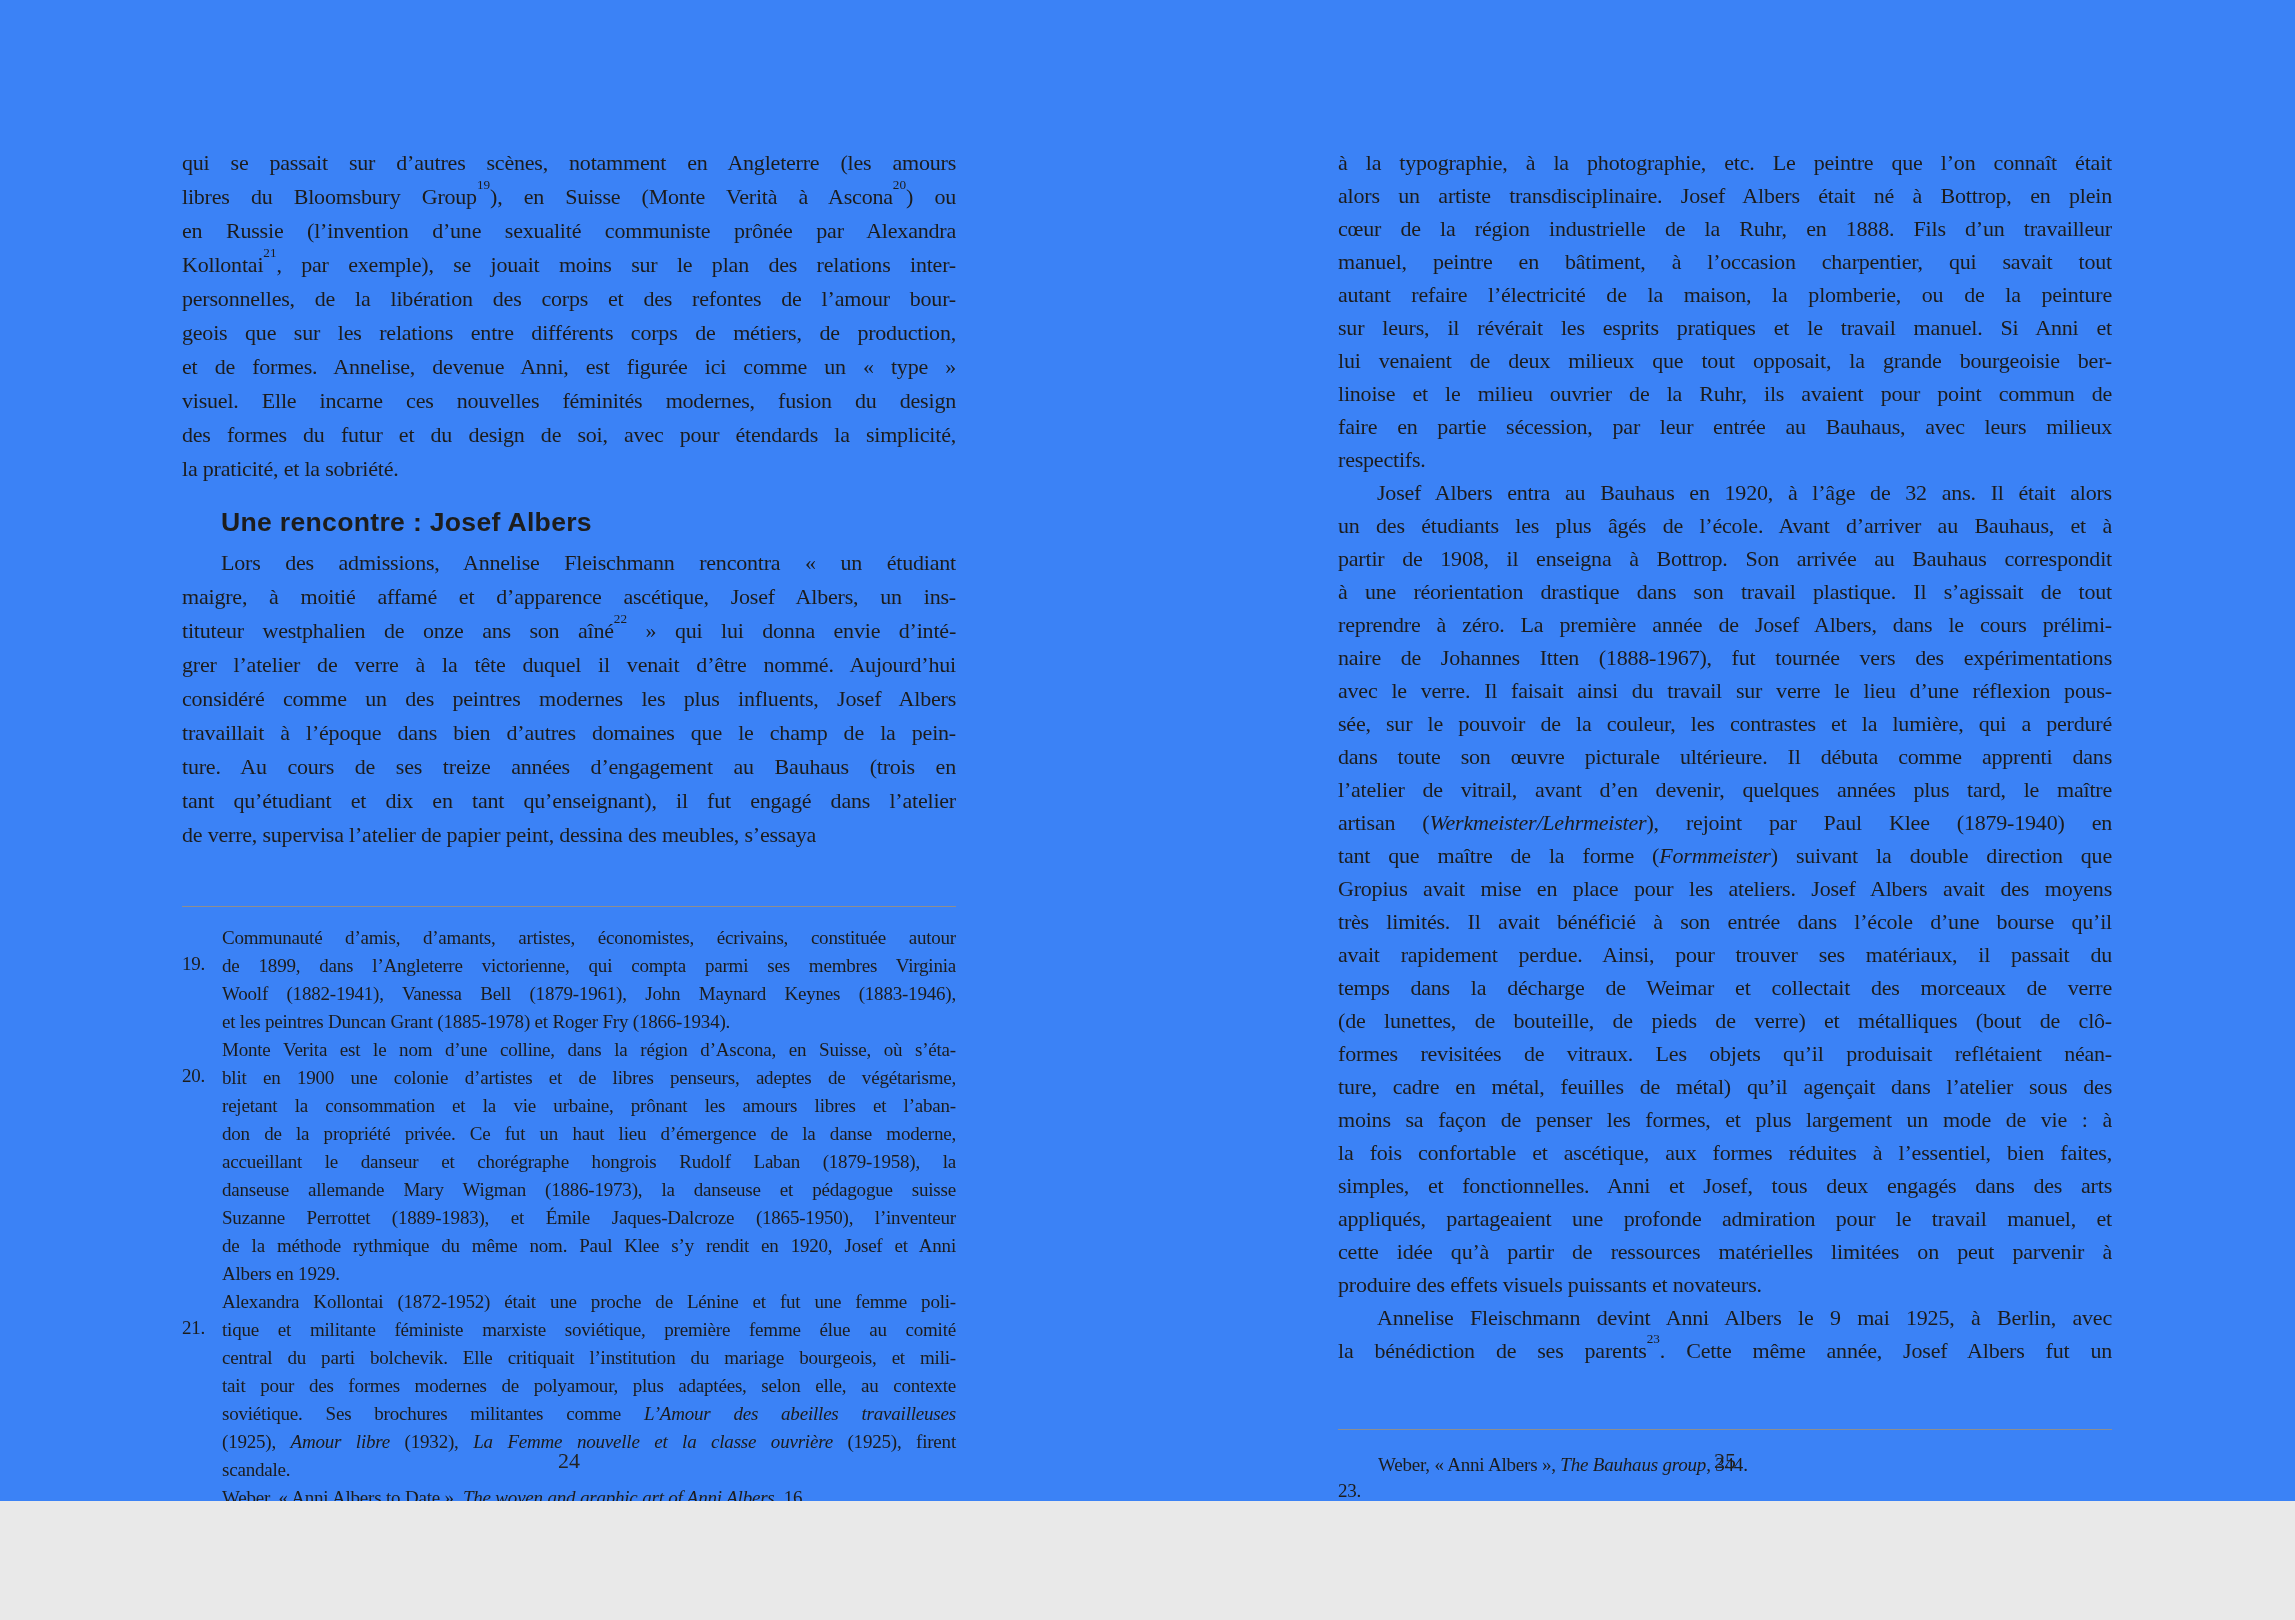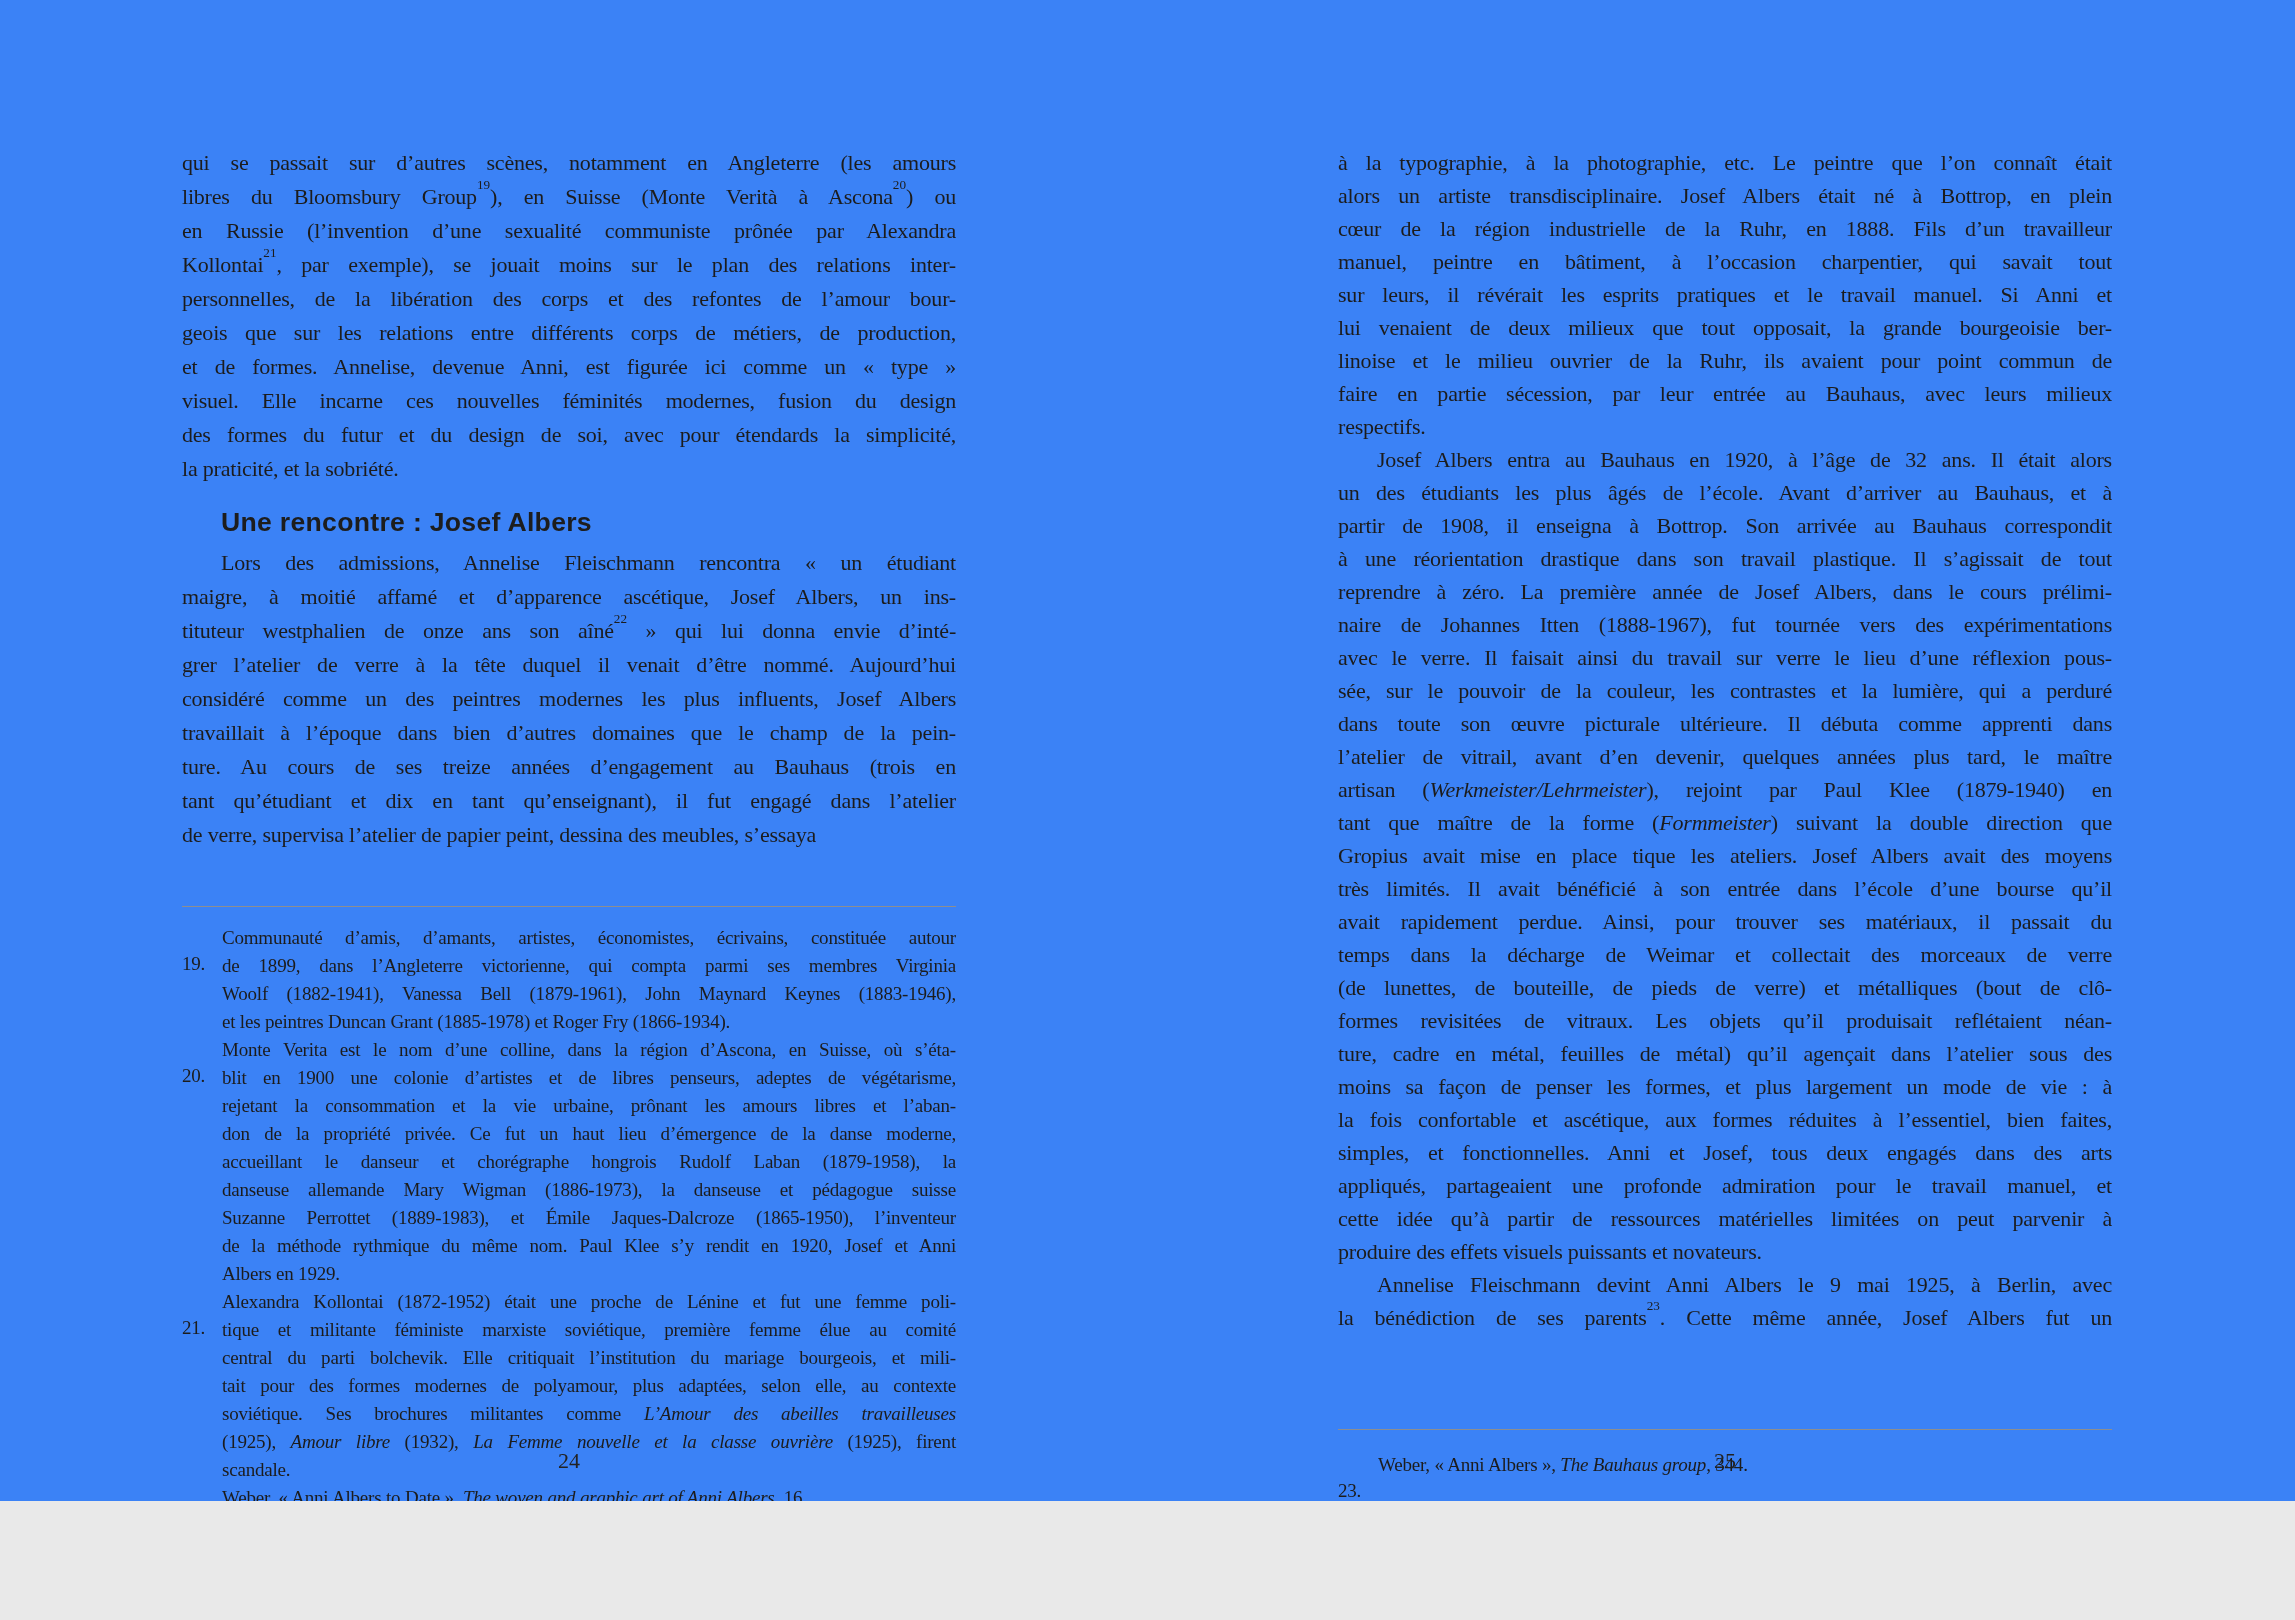--- a/index.html
+++ b/index.html
@@ -97,40 +97,41 @@
     <div class="page-number">24</div>
   </main>
 
   <main class="page" id="page-right">
     <section class="body-text">
       <div class="para">
           <div class="line">à la typographie, à la photographie, etc. Le peintre que l’on connaît était</div>
           <div class="line">alors un artiste transdisciplinaire. Josef Albers était né à Bottrop, en plein</div>
           <div class="line">cœur de la région industrielle de la Ruhr, en 1888. Fils d’un travailleur</div>
           <div class="line">manuel, peintre en bâtiment, à l’occasion charpentier, qui savait tout</div>
+          <div class="line">autant refaire l’électricité de la maison, la plomberie, ou de la peinture</div>
           <div class="line">sur leurs, il révérait les esprits pratiques et le travail manuel. Si Anni et</div>
           <div class="line">lui venaient de deux milieux que tout opposait, la grande bourgeoisie ber-</div>
           <div class="line">linoise et le milieu ouvrier de la Ruhr, ils avaient pour point commun de</div>
           <div class="line">faire en partie sécession, par leur entrée au Bauhaus, avec leurs milieux</div>
           <div class="line last">respectifs.</div>
         </div>
       <div class="para indented">
           <div class="line">Josef Albers entra au Bauhaus en 1920, à l’âge de 32 ans. Il était alors</div>
           <div class="line">un des étudiants les plus âgés de l’école. Avant d’arriver au Bauhaus, et à</div>
           <div class="line">partir de 1908, il enseigna à Bottrop. Son arrivée au Bauhaus correspondit</div>
           <div class="line">à une réorientation drastique dans son travail plastique. Il s’agissait de tout</div>
           <div class="line">reprendre à zéro. La première année de Josef Albers, dans le cours prélimi-</div>
           <div class="line">naire de Johannes Itten (1888-1967), fut tournée vers des expérimentations</div>
           <div class="line">avec le verre. Il faisait ainsi du travail sur verre le lieu d’une réflexion pous-</div>
           <div class="line">sée, sur le pouvoir de la couleur, les contrastes et la lumière, qui a perduré</div>
           <div class="line">dans toute son œuvre picturale ultérieure. Il débuta comme apprenti dans</div>
           <div class="line">l’atelier de vitrail, avant d’en devenir, quelques années plus tard, le maître</div>
           <div class="line">artisan (<i>Werkmeister/Lehrmeister</i>), rejoint par Paul Klee (1879-1940) en</div>
           <div class="line">tant que maître de la forme (<i>Formmeister</i>) suivant la double direction que</div>
-          <div class="line">Gropius avait mise en place tique les ateliers. Josef Albers avait des moyens</div>
+          <div class="line">Gropius avait mise en place pour les ateliers. Josef Albers avait des moyens</div>
           <div class="line">très limités. Il avait bénéficié à son entrée dans l’école d’une bourse qu’il</div>
           <div class="line">avait rapidement perdue. Ainsi, pour trouver ses matériaux, il passait du</div>
           <div class="line">temps dans la décharge de Weimar et collectait des morceaux de verre</div>
           <div class="line">(de lunettes, de bouteille, de pieds de verre) et métalliques (bout de clô-</div>
           <div class="line">formes revisitées de vitraux. Les objets qu’il produisait reflétaient néan-</div>
           <div class="line">ture, cadre en métal, feuilles de métal) qu’il agençait dans l’atelier sous des</div>
           <div class="line">moins sa façon de penser les formes, et plus largement un mode de vie : à</div>
           <div class="line">la fois confortable et ascétique, aux formes réduites à l’essentiel, bien faites,</div>
           <div class="line">simples, et fonctionnelles. Anni et Josef, tous deux engagés dans des arts</div>
           <div class="line">appliqués, partageaient une profonde admiration pour le travail manuel, et</div>

